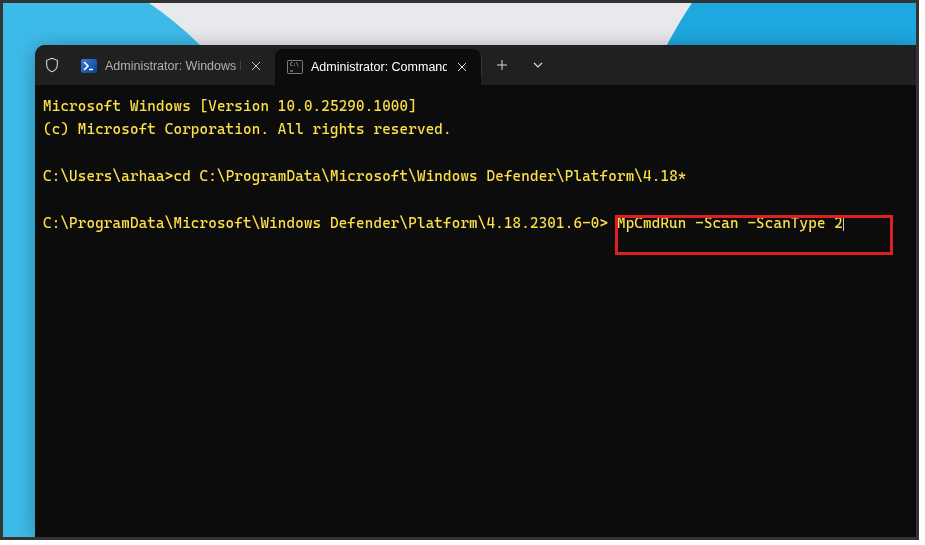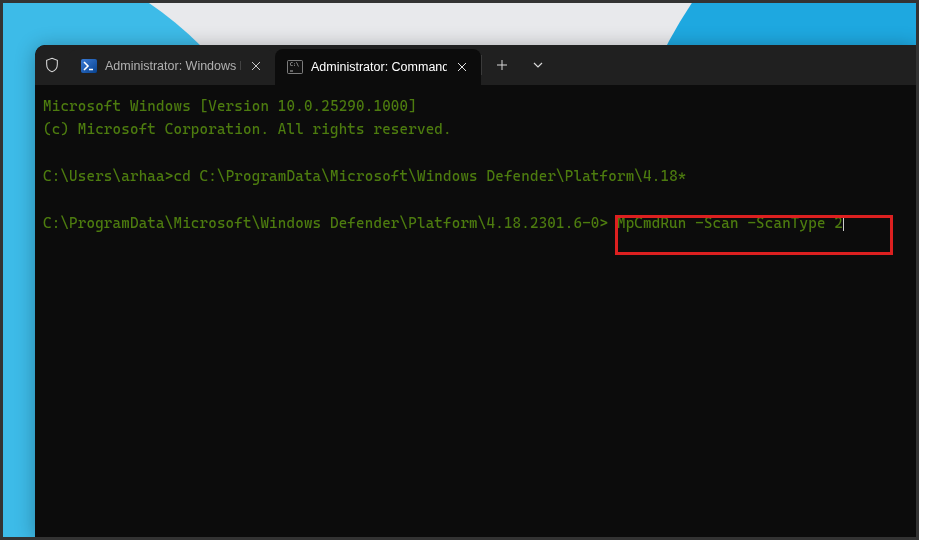--- a/index.html
+++ b/index.html
@@ -131,21 +131,21 @@
     display: flex;
     align-items: center;
     justify-content: center;
     color: #d8d8d8;
     cursor: pointer;
   }
   .terminal-body {
     font-family: Consolas, "Cascadia Mono", monospace;
     font-size: 14.5px;
     line-height: 1.62;
-    color: #4d7c0f;
+    color: #fde047;
     padding: 10px 10px 10px 8px;
     white-space: pre;
     letter-spacing: 0.2px;
   }
   .term-line { display: block; }
   .highlight-box {
     position: absolute;
     border: 3px solid #dd2020;
     pointer-events: none;
   }

